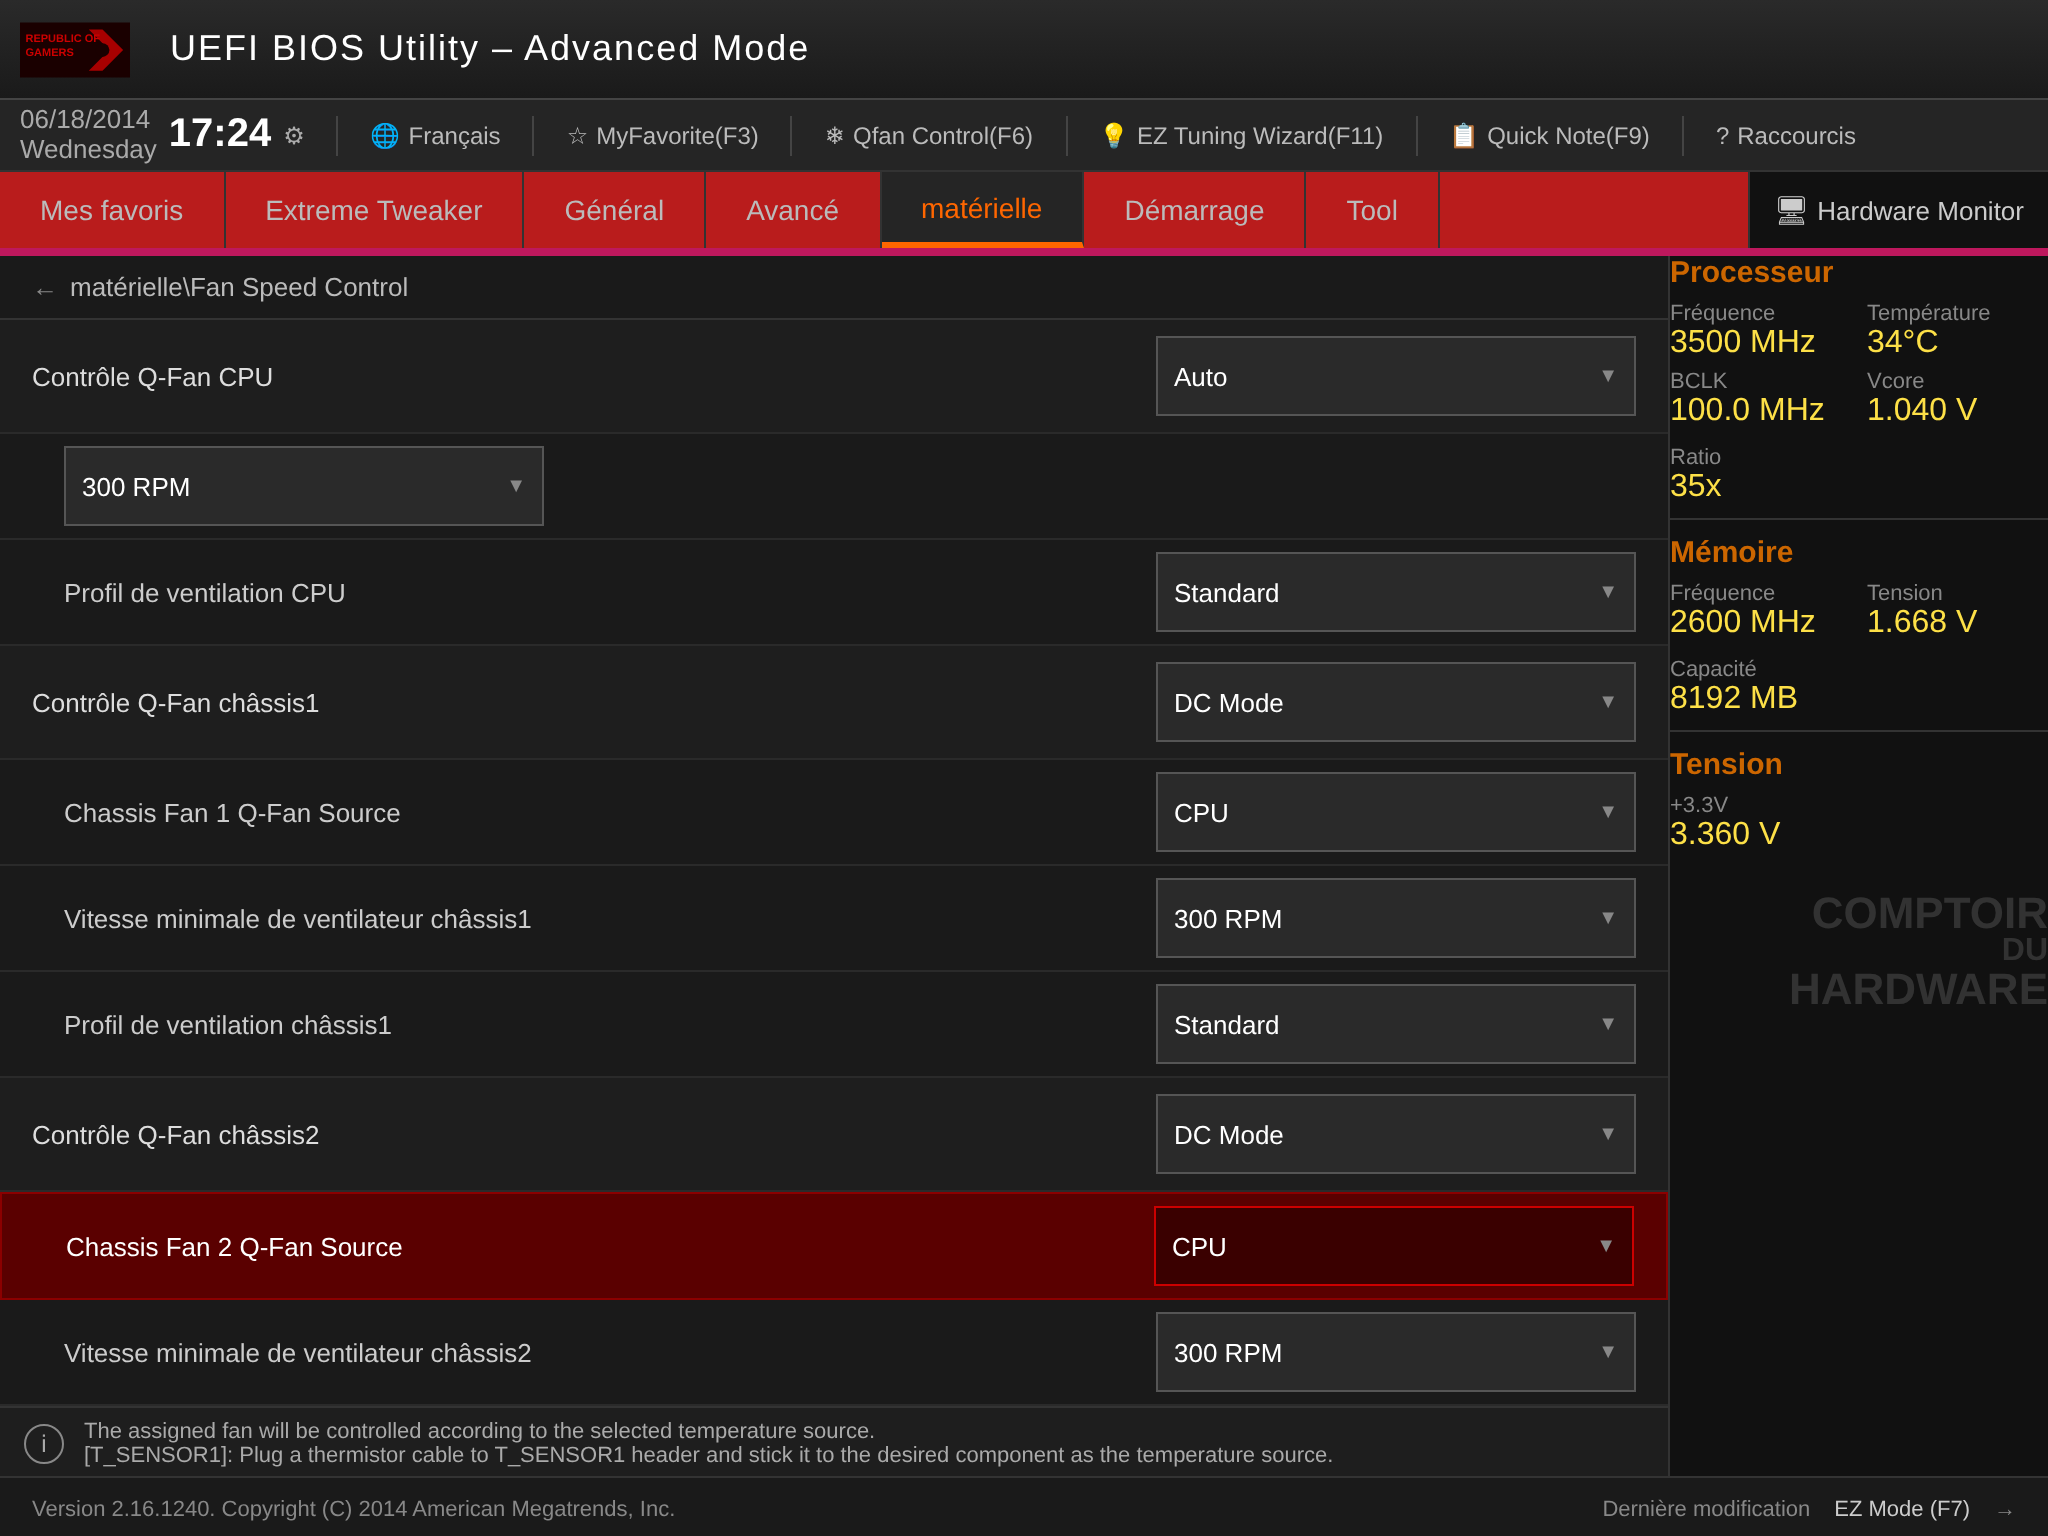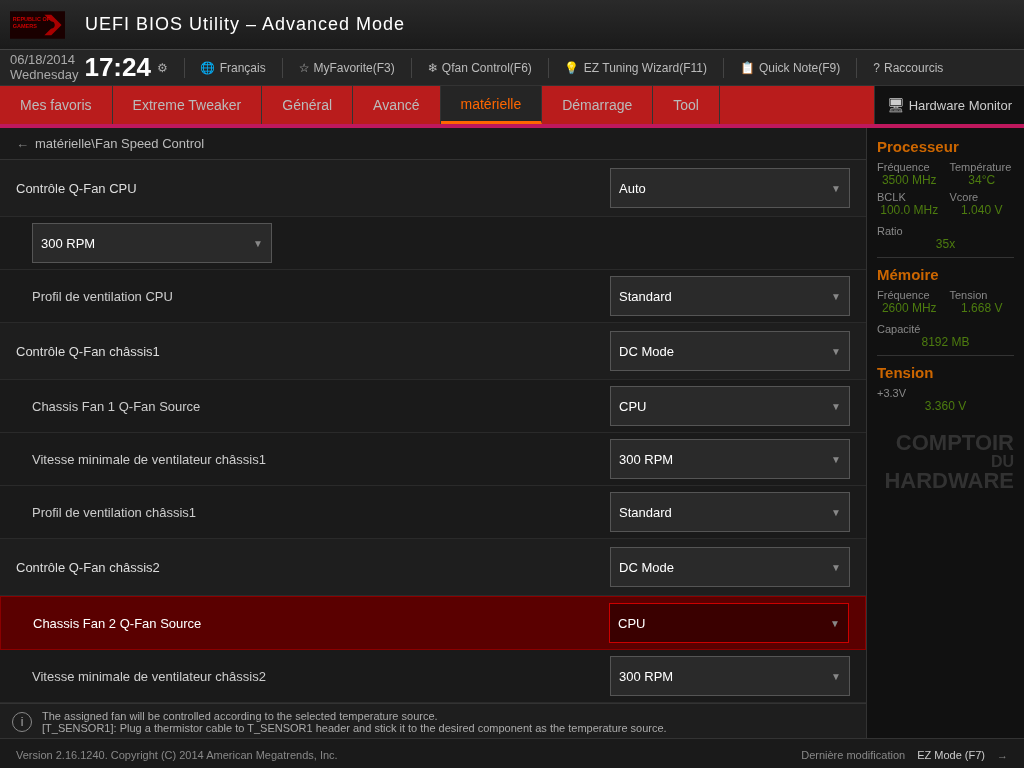--- a/index.html
+++ b/index.html
@@ -54,21 +54,21 @@
       color: #bbb;
       cursor: pointer;
       white-space: nowrap;
     }
     .datetime-area {
       display: flex;
       align-items: center;
       gap: 6px;
     }
     .datetime-small { font-size: 13px; color: #aaa; line-height: 1.1; }
-    .datetime-large { font-size: 26px; color: #fff; font-weight: bold; }
+    .datetime-large { font-size: 20px; color: #fff; font-weight: bold; }
     .gear-icon { font-size: 12px; color: #aaa; }
     .separator { width: 1px; height: 20px; background: #444; }
 
     
     .nav-tabs {
       background: #b91c1c;
       height: 42px;
       display: flex;
       align-items: stretch;
       border-bottom: 4px solid #be185d;
@@ -159,24 +159,23 @@
       cursor: pointer;
       position: relative;
     }
     .dropdown-arrow {
       color: #888;
       font-size: 10px;
     }
 
     
     .right-sidebar {
-      width: 158px;
+      width: 190px;
       background: #111;
       border-left: 1px solid #333;
-      padding: 10px;
       overflow-y: auto;
     }
     .sidebar-section-title {
       color: #cc6600;
       font-size: 15px;
       font-weight: bold;
       margin: 8px 0 6px 0;
       display: flex;
       align-items: center;
       gap: 6px;
@@ -186,23 +185,22 @@
       display: grid;
       grid-template-columns: 1fr 1fr;
       gap: 4px 8px;
       margin-bottom: 8px;
     }
     .sidebar-label {
       font-size: 11px;
       color: #888;
     }
     .sidebar-value {
-      font-size: 12px;
-      color: #4d7c0f;
-      text-align: center;
+      font-size: 16px;
+      color: #fde047;
     }
     .sidebar-single {
       margin-bottom: 4px;
     }
     .sidebar-divider {
       height: 1px;
       background: #333;
       margin: 6px 0;
     }
 

